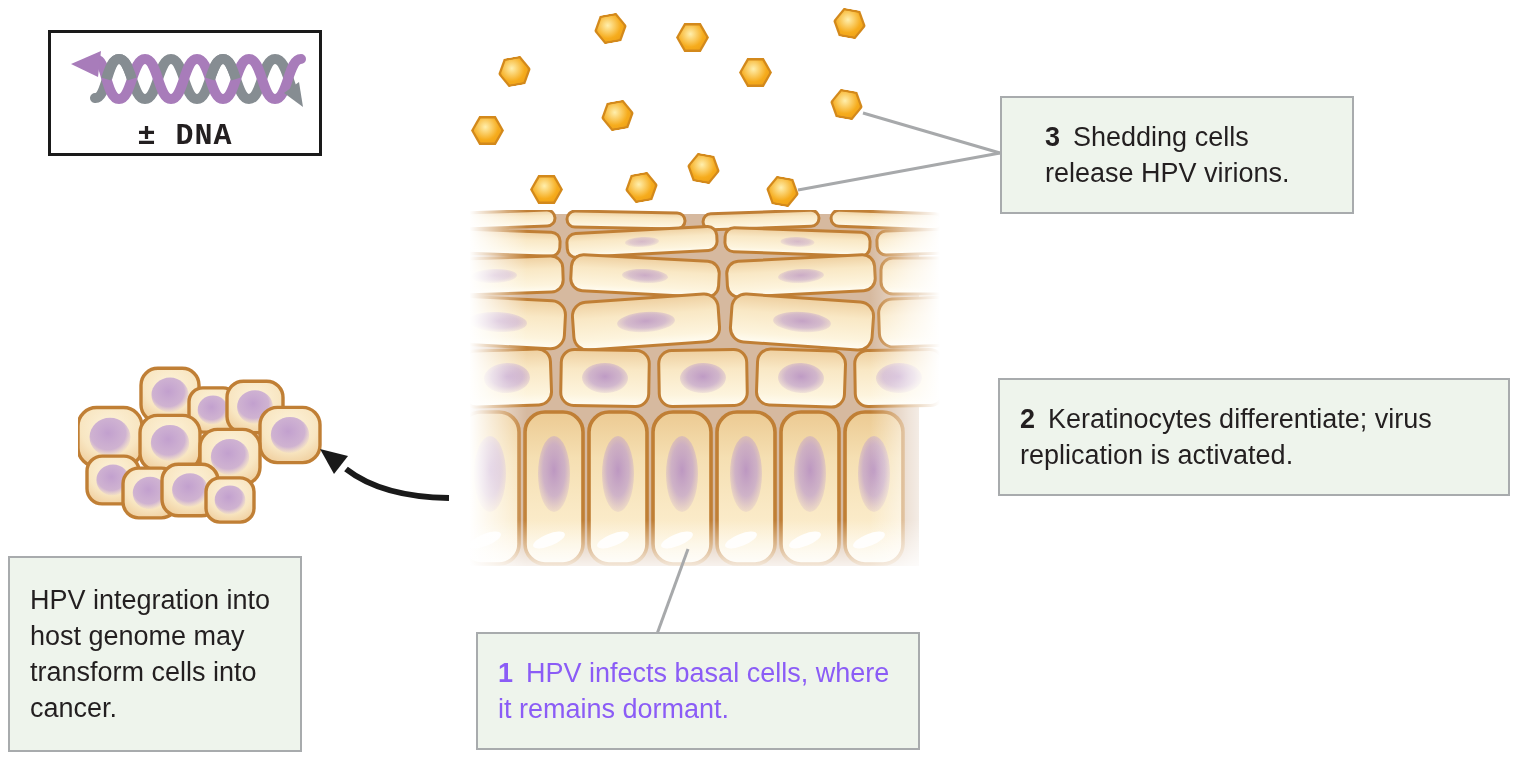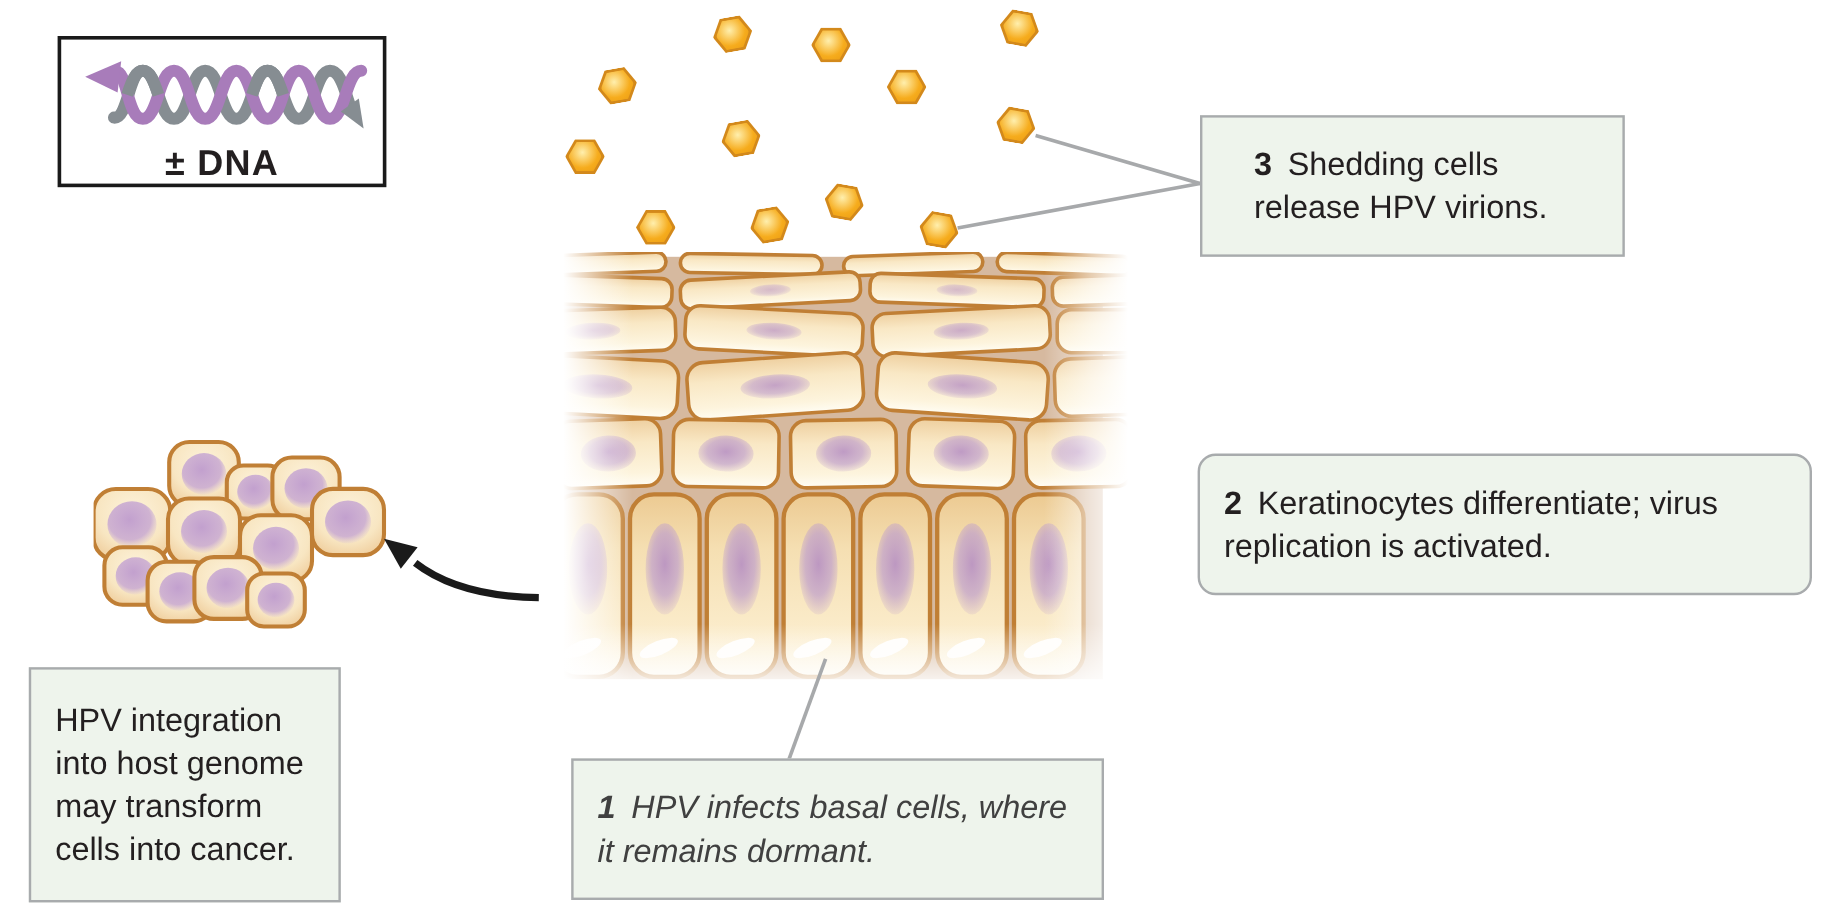--- a/index.html
+++ b/index.html
@@ -19,20 +19,21 @@
   .callout .num { font-weight:bold; margin-right:13px; }
 
   
   .legend {
     position:absolute; left:48px; top:30px; width:274px; height:126px;
     border:3px solid #1a1a1a; background:#ffffff; z-index:6; text-align:center;
   }
   .legend-label {
     font-size:30px; font-weight:bold; color:#231f20; letter-spacing:1px;
     margin-top:-2px;
+    font-family:Liberation Mono, monospace;
   }
 
   
   .virions { position:absolute; left:0; top:0; width:1520px; height:769px; z-index:4; pointer-events:none; }
   .hex {
     position:absolute; width:33px; height:29px;
     clip-path:polygon(25% 0%, 75% 0%, 100% 50%, 75% 100%, 25% 100%, 0% 50%);
   }
   .hex i {
     position:absolute; left:2.6px; top:2.4px; right:2.6px; bottom:2.4px; display:block;
@@ -314,25 +315,25 @@
         <polygon points="238,64 234,39 219,50" fill="#868d92"></polygon>
       </g>
     </svg>
     <div class="legend-label">± DNA</div>
   </div>
 
   <div class="callout" style="left: 1000px; top: 96px; width: 354px; background: rgb(238, 244, 236); border-color: rgb(168, 171, 173); color: rgb(35, 31, 32); padding-left: 43px;">
     <span class="num">3</span><span>Shedding cells release HPV virions.</span>
   </div>
 
-  <div class="callout" style="left: 998px; top: 378px; width: 512px; background: rgb(238, 244, 236); border-color: rgb(168, 171, 173); color: rgb(35, 31, 32); border-radius: 15px;">
+  <div class="callout" style="left: 998px; top: 378px; width: 512px; background: rgb(238, 244, 236); border-color: rgb(168, 171, 173); color: rgb(35, 31, 32);">
     <span class="num">2</span><span>Keratinocytes differentiate; virus replication is activated.</span>
   </div>
 
-  <div class="callout" style="left: 476px; top: 632px; width: 444px; background: rgb(238, 244, 236); border-color: rgb(168, 171, 173); color: #404040; font-style: italic;">
+  <div class="callout" style="left: 476px; top: 632px; width: 444px; background: rgb(238, 244, 236); border-color: rgb(168, 171, 173); color: #8b5cf6;">
     <span class="num">1</span><span>HPV infects basal cells, where it remains dormant.</span>
   </div>
 
-  <div class="callout" style="left: 24px; top: 556px; width: 260px; padding-top: 24px; padding-bottom: 24px; background: rgb(238, 244, 236); border-color: rgb(168, 171, 173); color: rgb(35, 31, 32);">
+  <div class="callout" style="left: 8px; top: 556px; width: 294px; padding-top: 24px; padding-bottom: 24px; background: rgb(238, 244, 236); border-color: rgb(168, 171, 173); color: rgb(35, 31, 32);">
     <span>HPV integration into host genome may transform cells into cancer.</span>
   </div>
 
 </div>
 
 </body></html>

